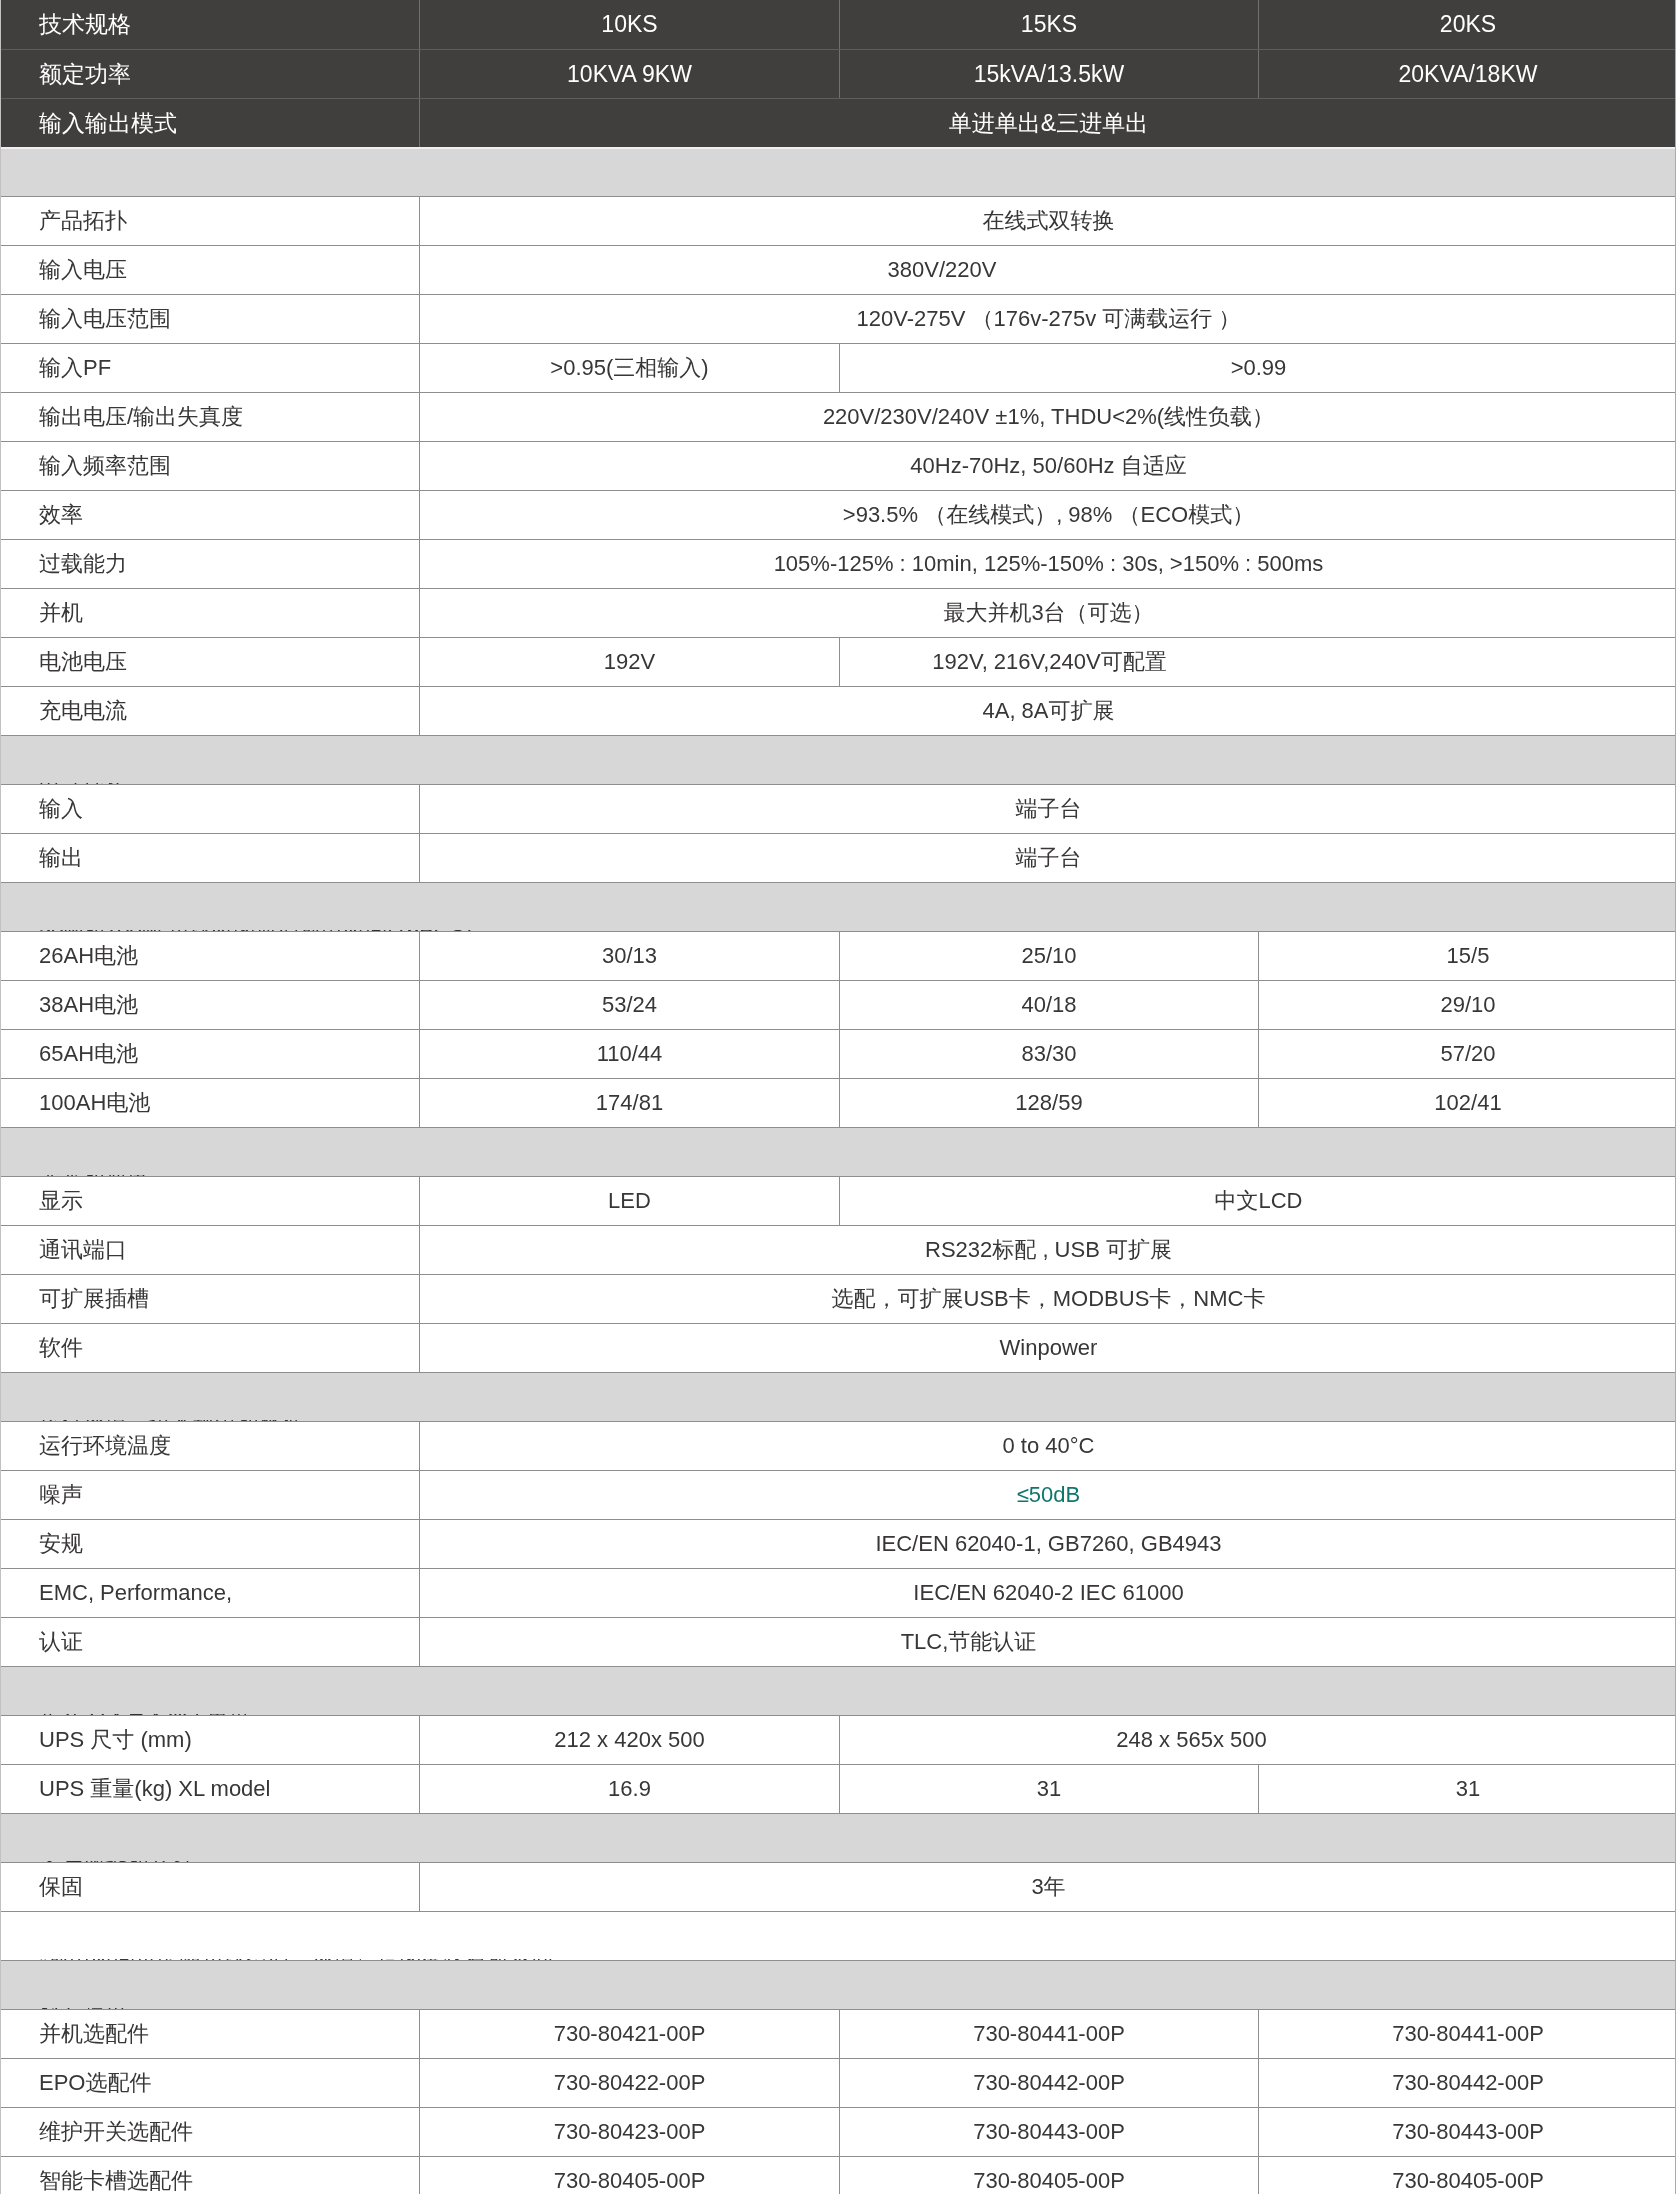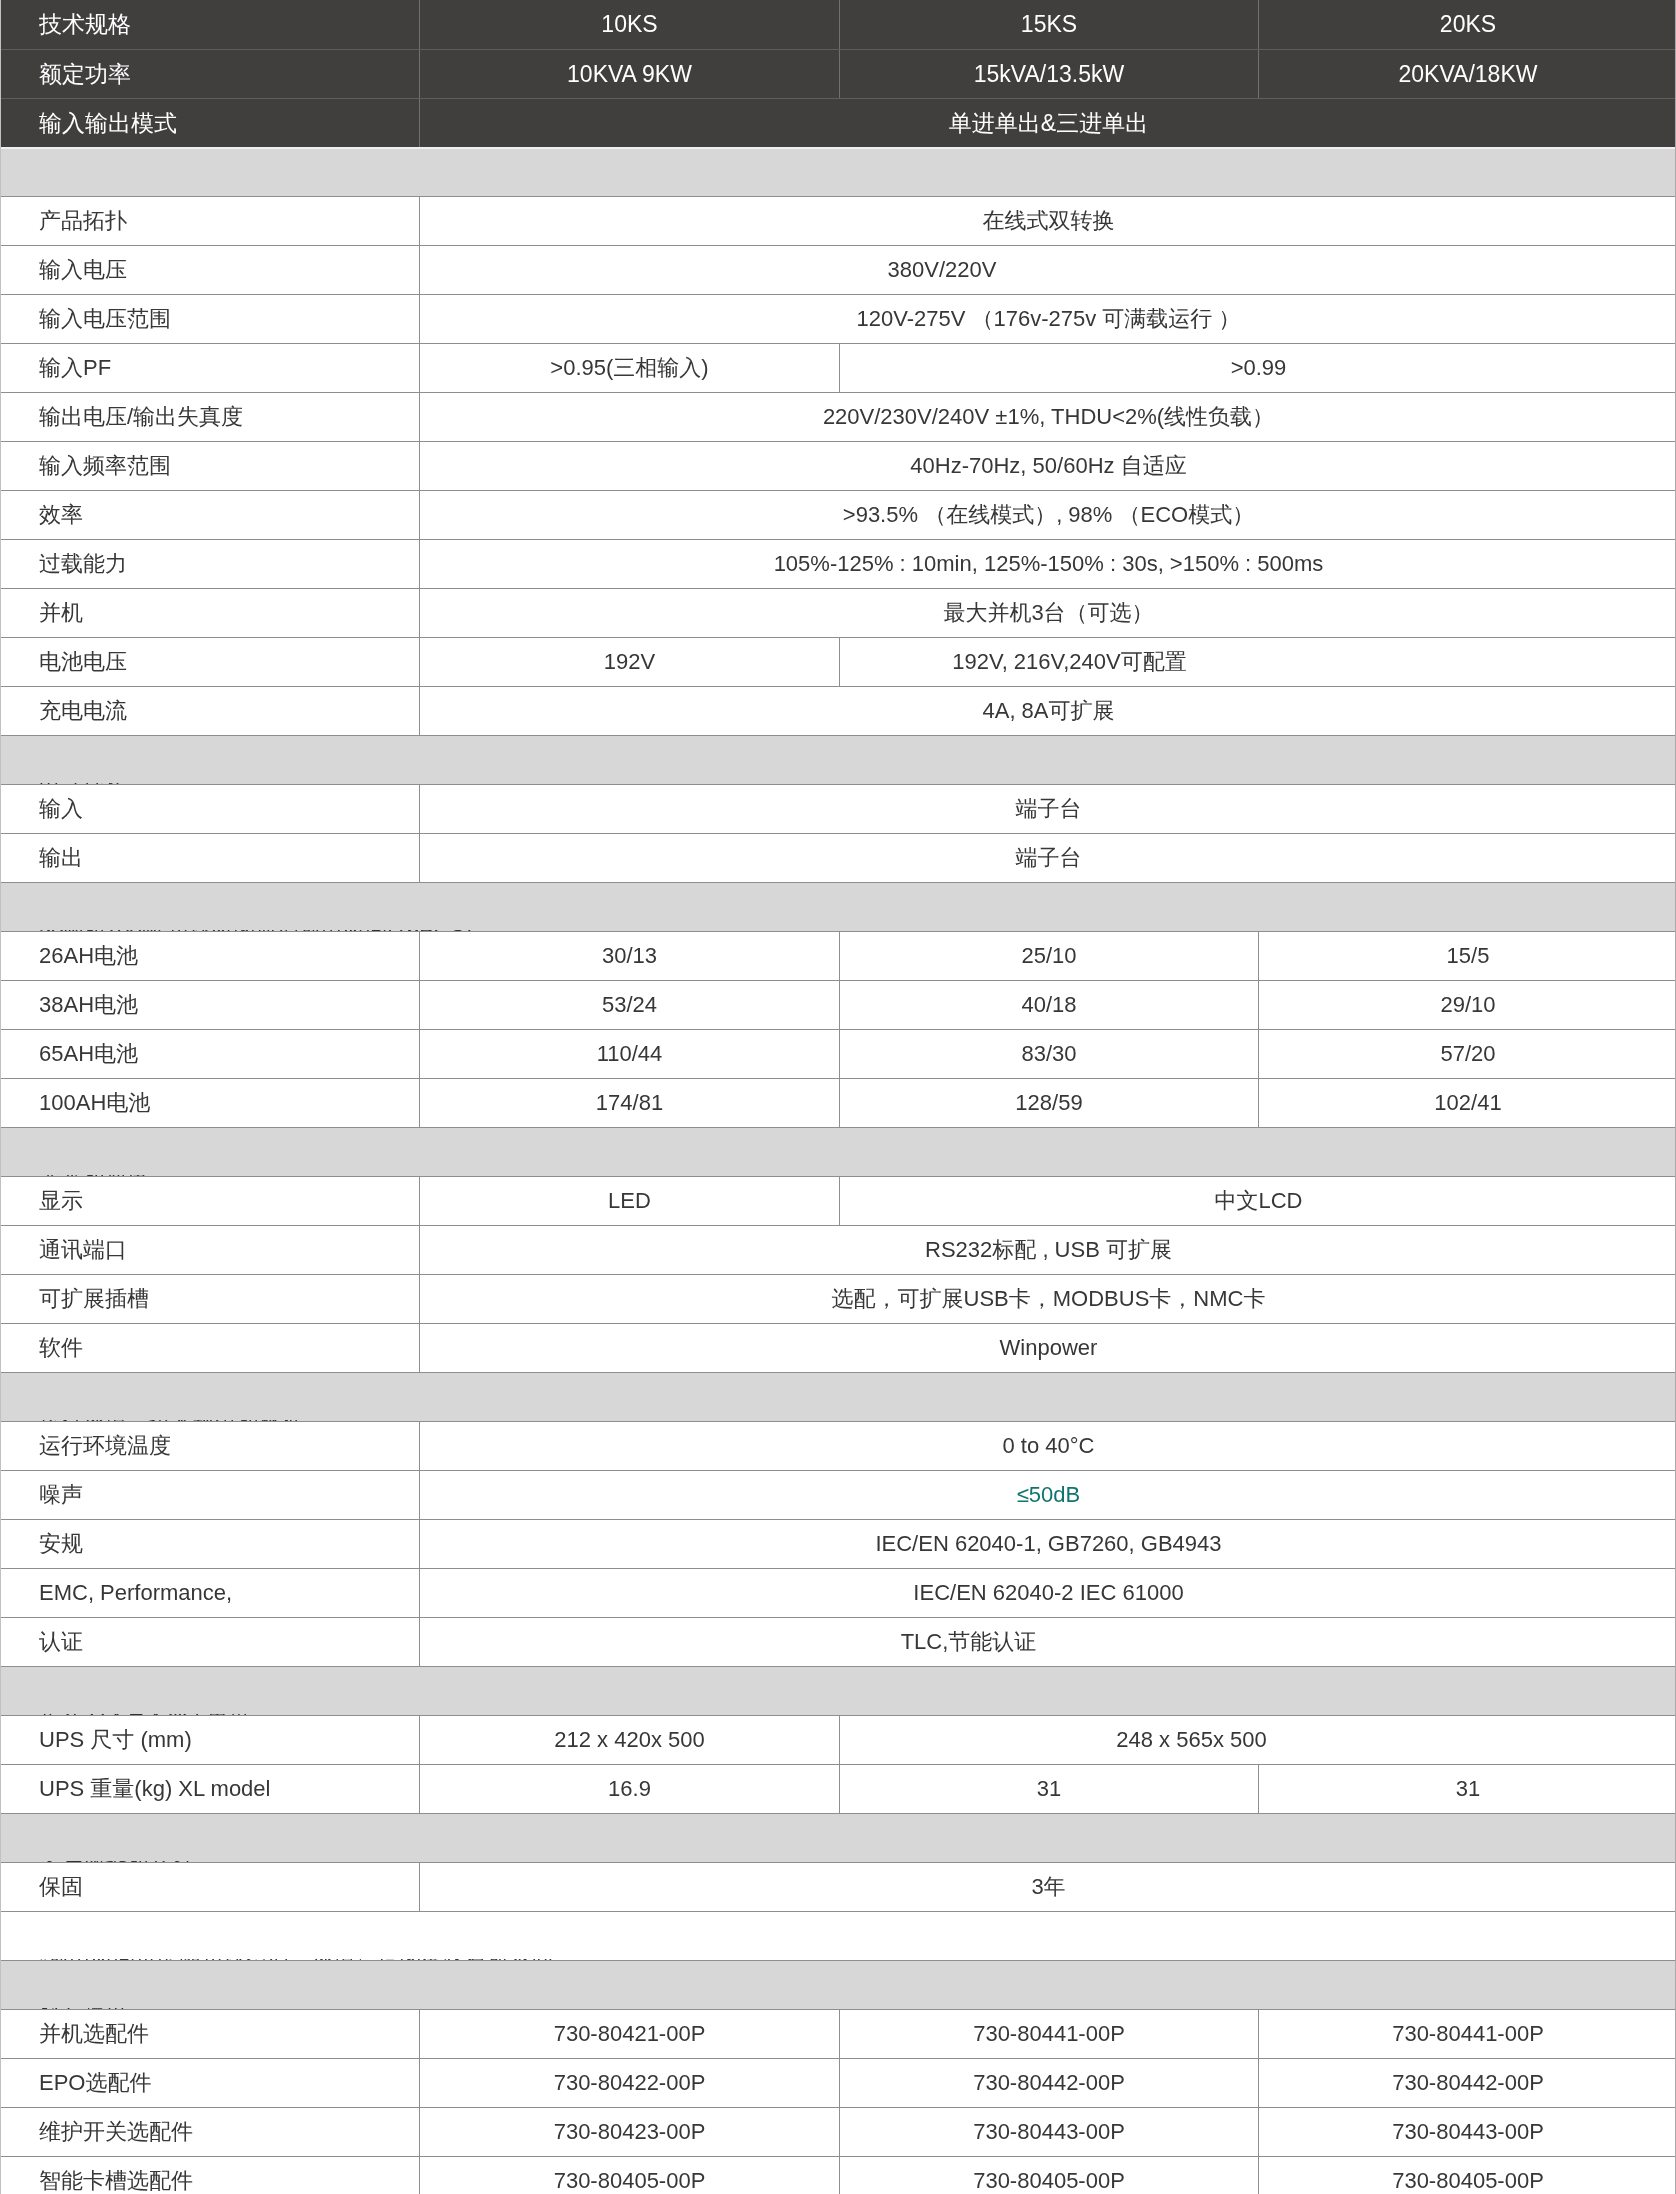--- a/index.html
+++ b/index.html
@@ -144,21 +144,21 @@
       <div class="cell label" style="width: 419px;">过载能力</div>
       <div class="cell value" style="width: 1258px;">105%-125% : 10min, 125%-150% : 30s, &gt;150% : 500ms</div>
     </div>
     <div class="row data">
       <div class="cell label" style="width: 419px;">并机</div>
       <div class="cell value" style="width: 1258px;">最大并机3台（可选）</div>
     </div>
     <div class="row data">
       <div class="cell label" style="width: 419px;">电池电压</div>
       <div class="cell value" style="width: 420px;">192V</div>
-      <div class="cell value left-pack" style="width: 672px; padding-left: 20px;">
+      <div class="cell value left-pack" style="width: 672px;">
         <div class="half-inner" style="width: 419px;">192V, 216V,240V可配置</div>
       </div>
     </div>
     <div class="row data">
       <div class="cell label" style="width: 419px;">充电电流</div>
       <div class="cell value" style="width: 1258px;">4A, 8A可扩展</div>
     </div>
     <div class="row section">
       <div class="cell wide">电气连接</div>
     </div>

